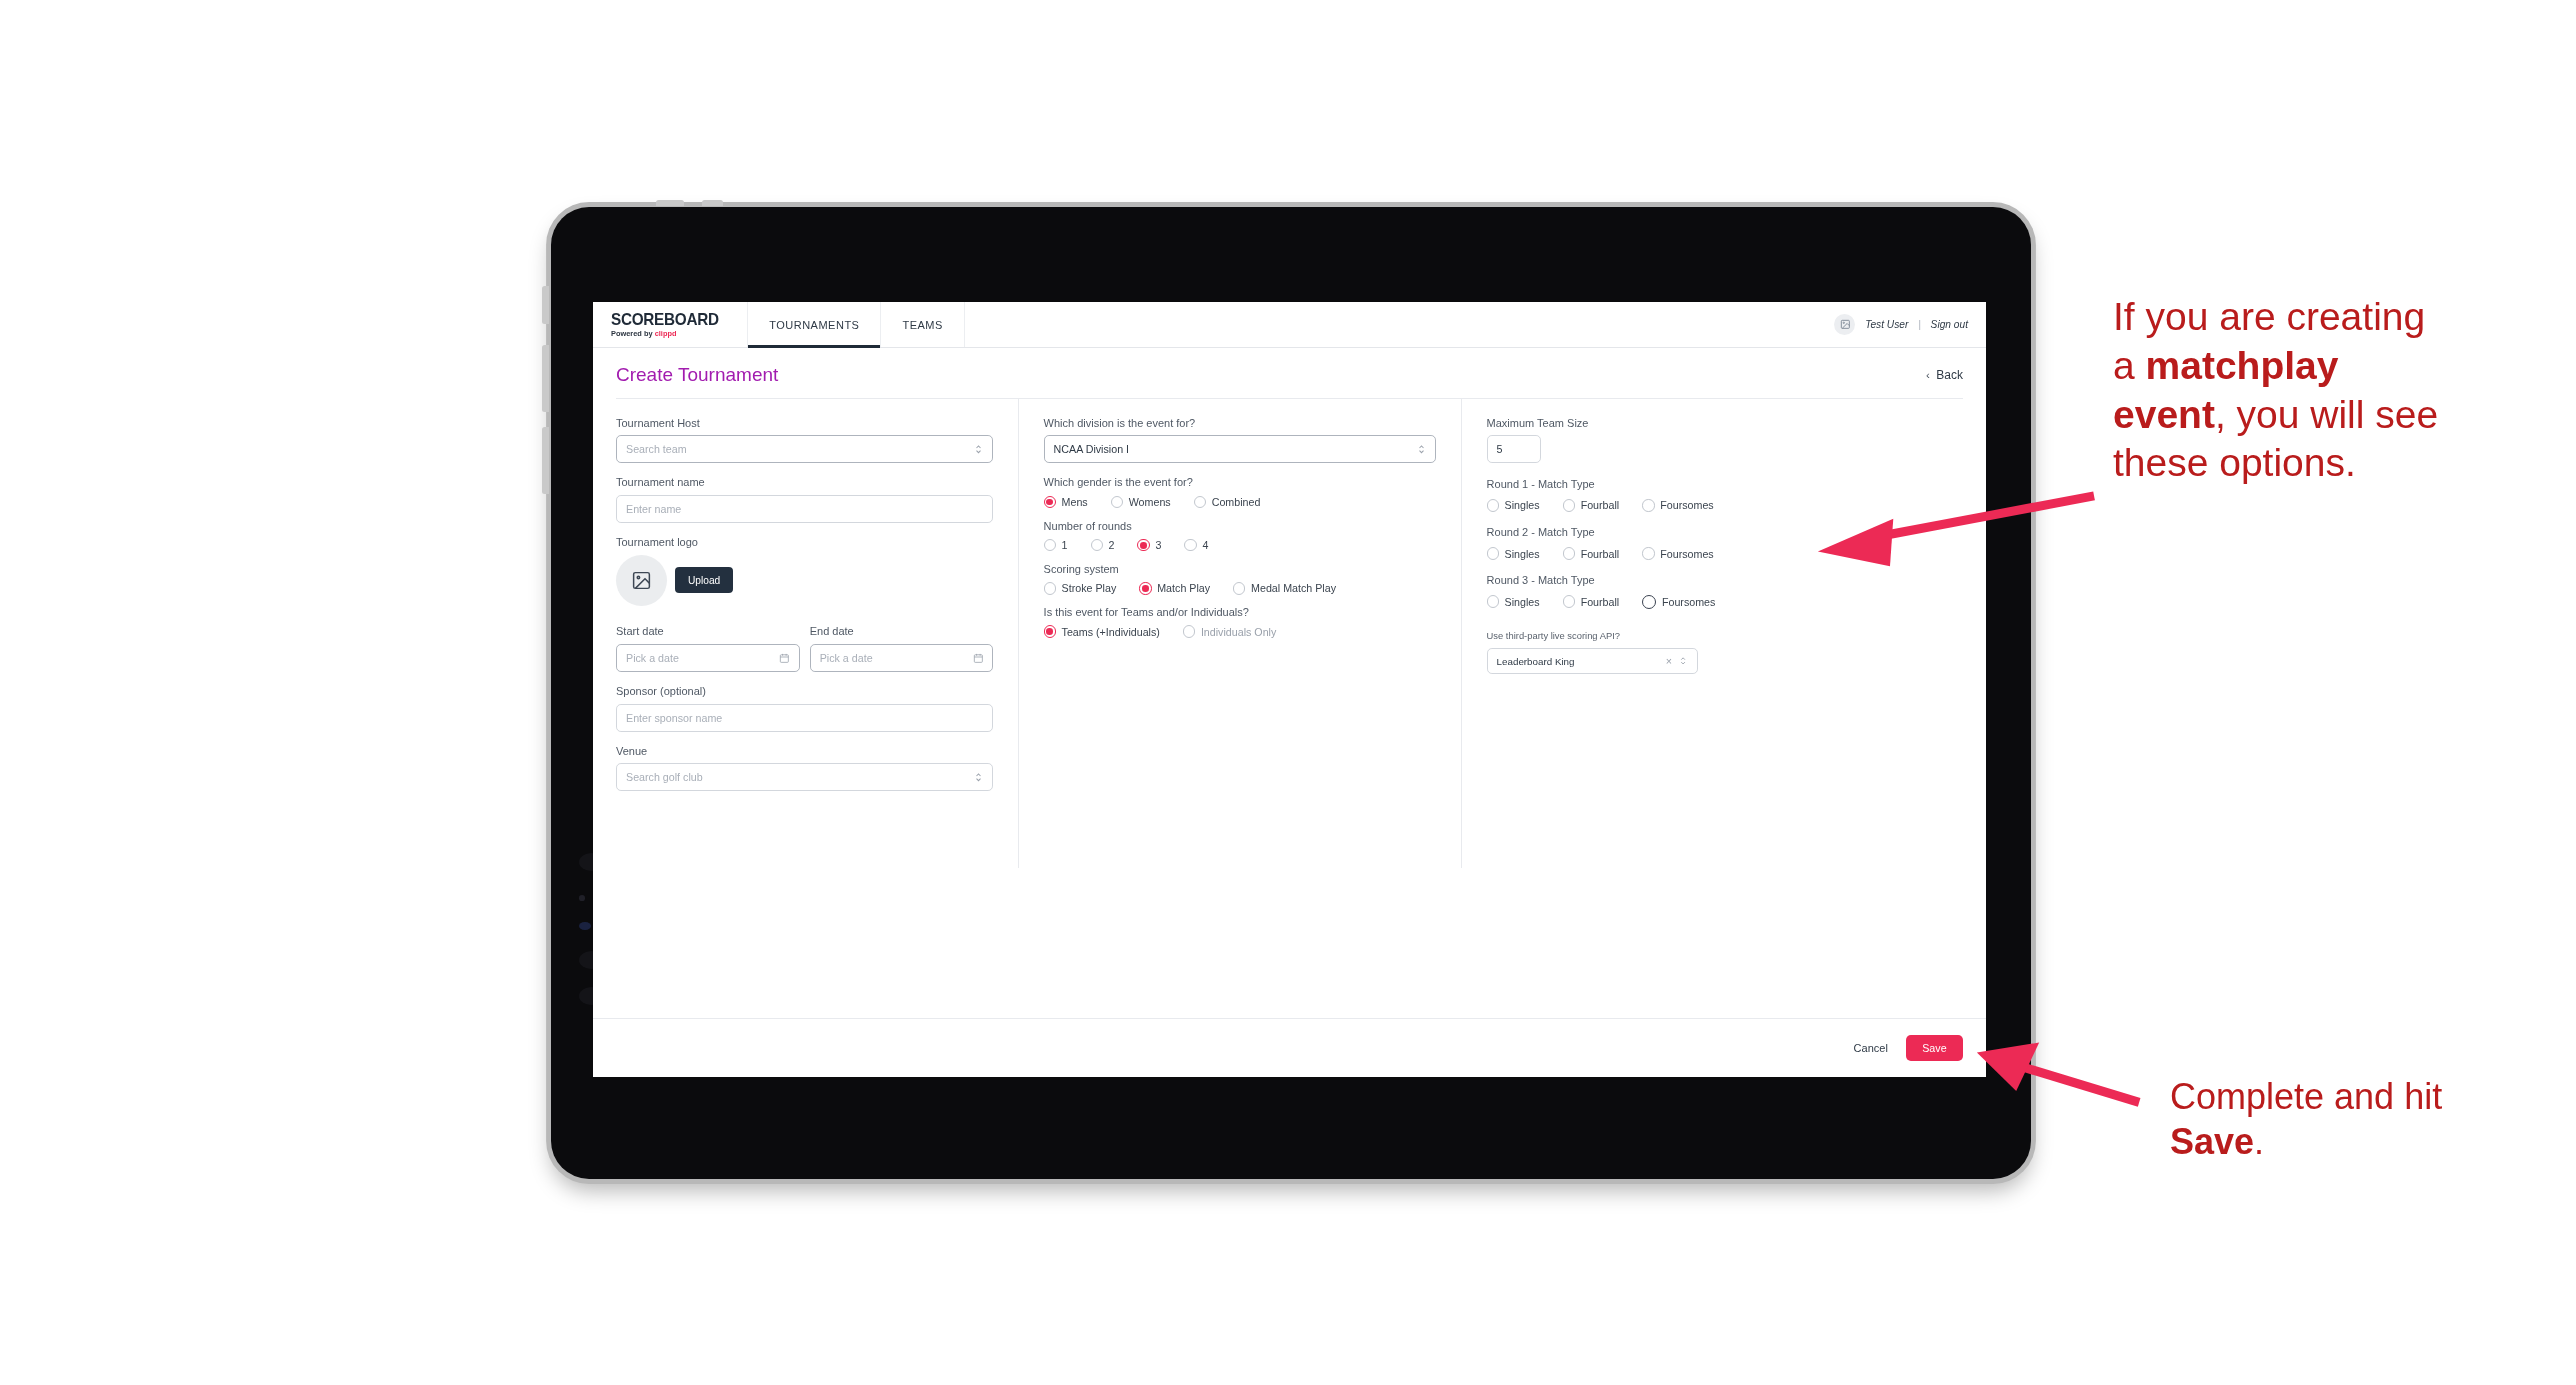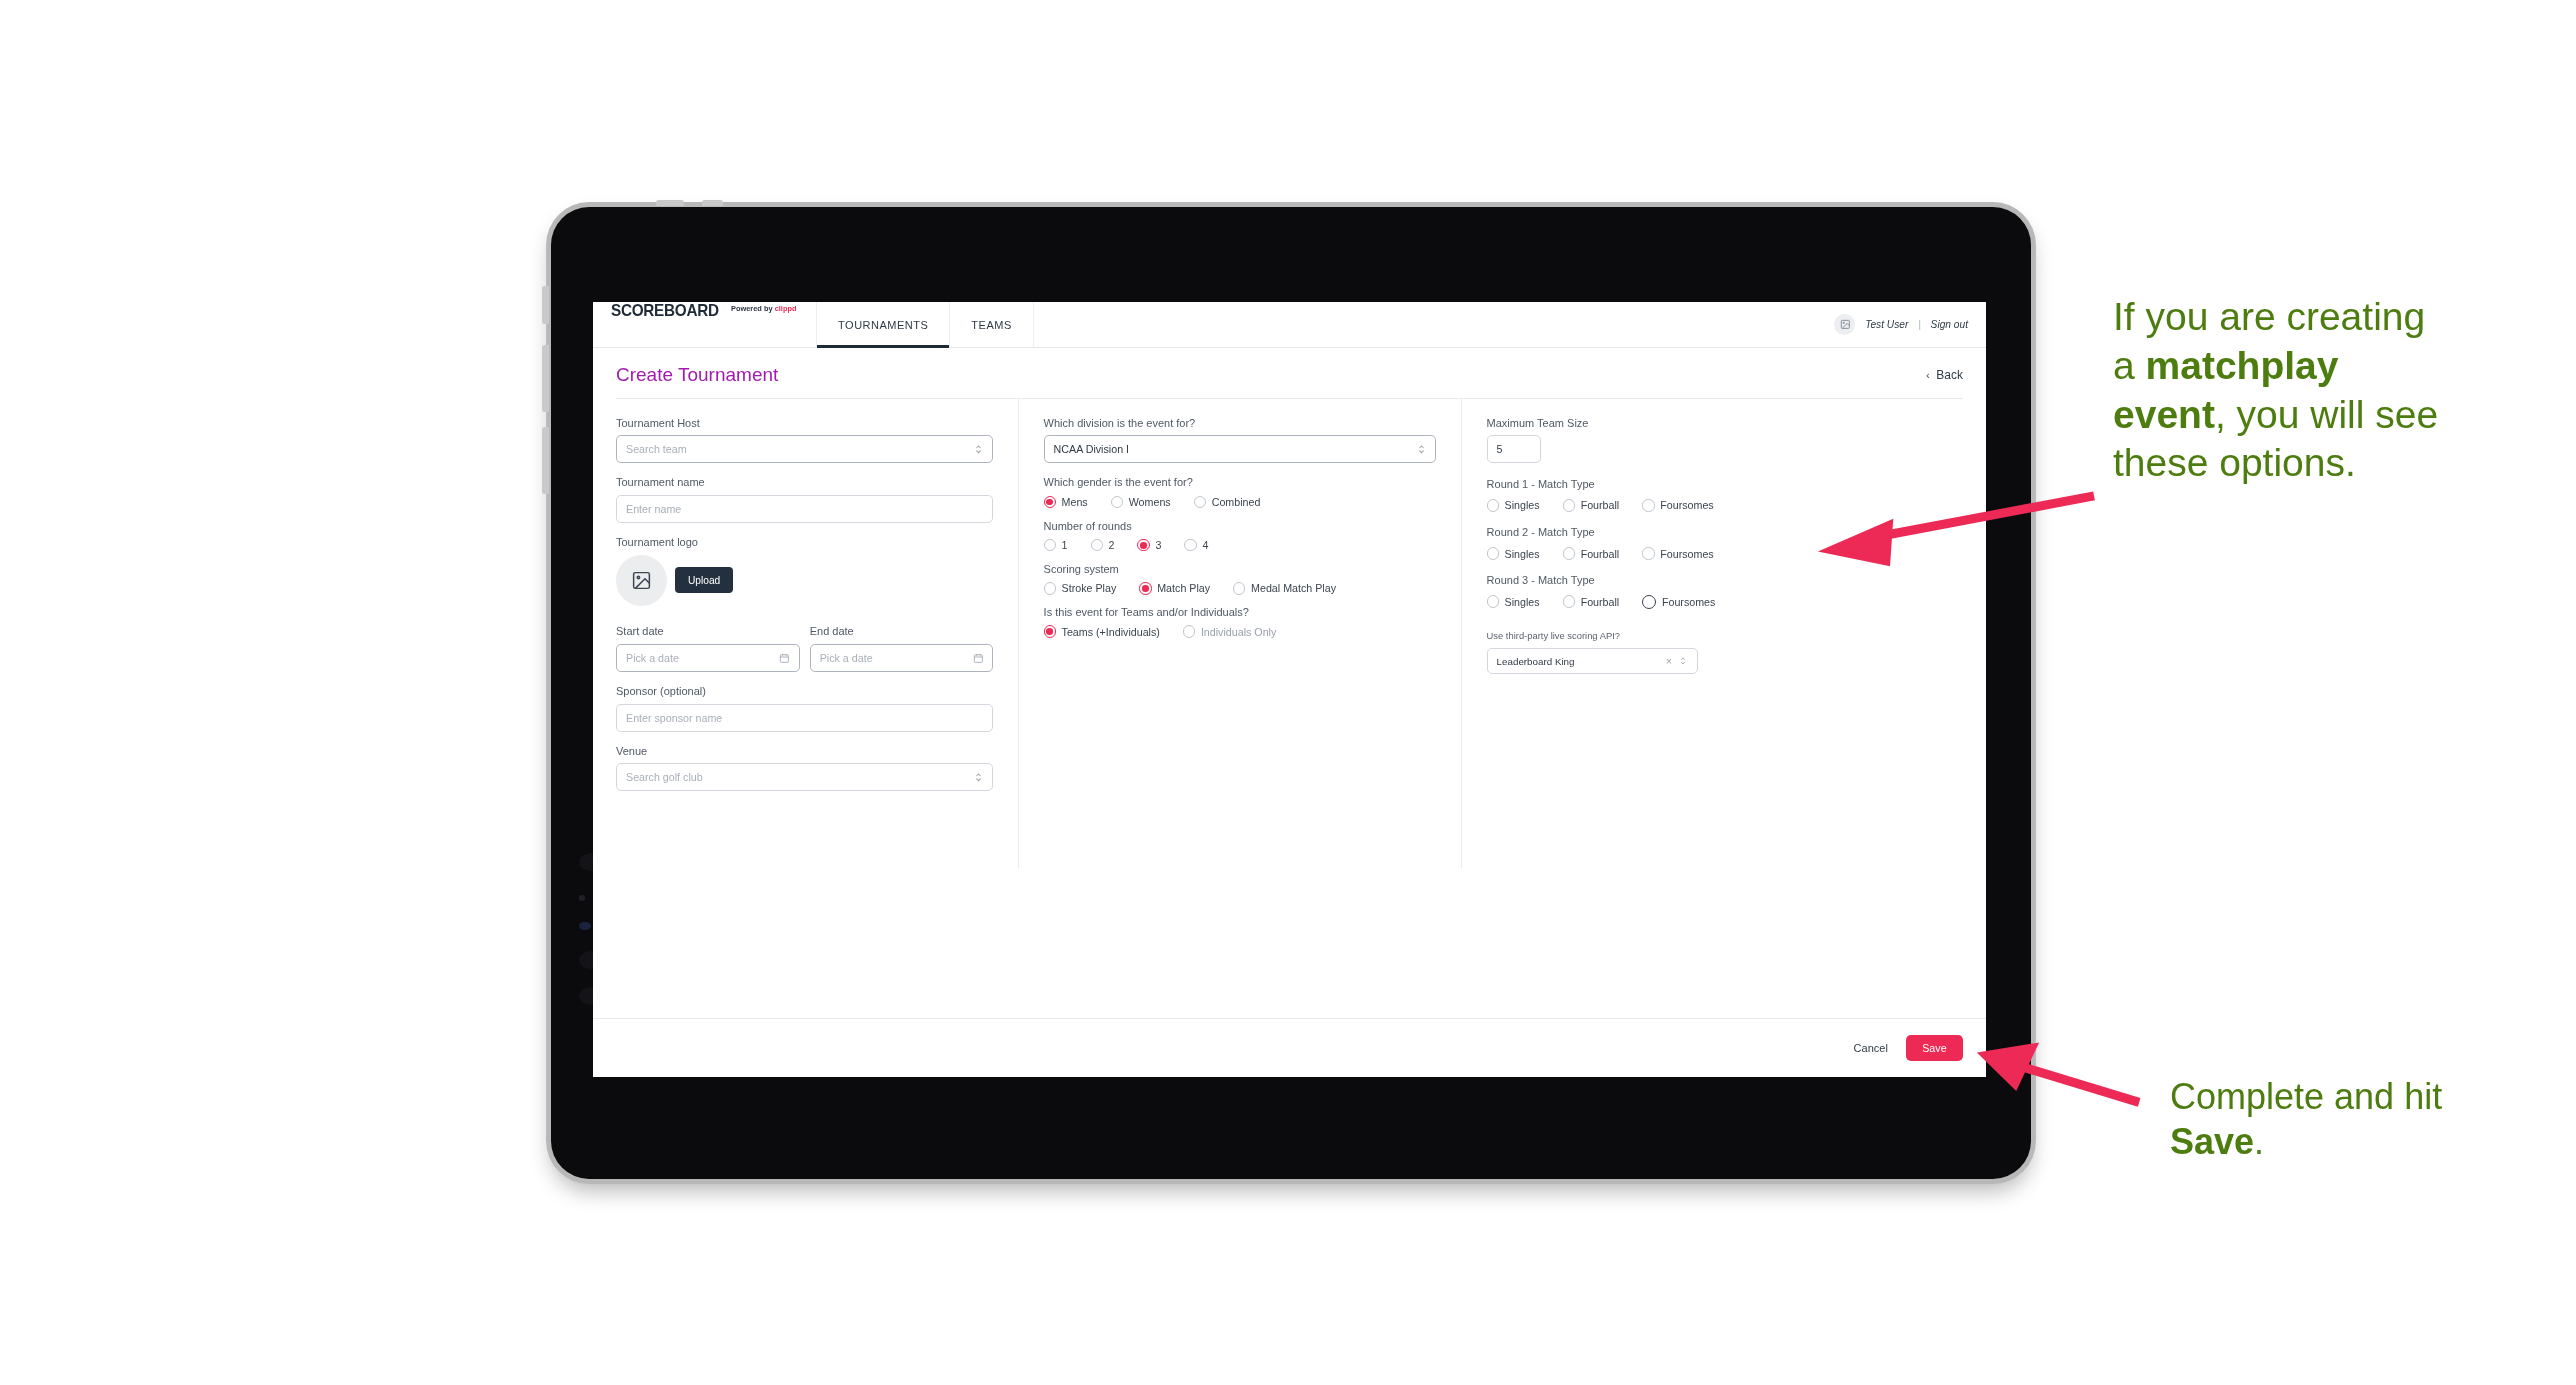--- a/index.html
+++ b/index.html
@@ -54,21 +54,21 @@
 
   
   .app-header {
     position: relative;
     height: 46px;
     background: #fff;
     border-bottom: 0.8px solid #e4e6ea;
     display: flex; align-items: stretch;
   }
   .brand {
-    display: flex; flex-direction: row; justify-content: center;
+    display: flex; flex-direction: column; justify-content: center;
     padding: 0 16.4px 0 18px;
     border-right: 0.8px solid #eceef1;
   }
   .brand-main {
     font-family: "Liberation Sans Narrow","Liberation Sans", sans-serif;
     font-weight: 700; font-size: 17px; letter-spacing: -0.3px;
     color: #1f2a37; line-height: 1; transform: scaleX(0.9); transform-origin: left center;
   }
   .brand-sub {
     margin-top: 2.5px; font-size: 7.8px; font-weight: 700; color: #2b3440; line-height: 1;
@@ -191,21 +191,21 @@
   }
   .cancel-btn { font-size: 11px; color: #2f3a46; cursor: pointer; }
   .save-btn {
     background: #ec2a55; color: #fff;
     font-size: 10.7px; padding: 7.4px 16.4px; border-radius: 4.9px; cursor: pointer;
   }
 
   
   .anno {
     position: absolute;
-    color: #4d7c0f;
+    color: #b91c1c;
     line-height: 1.25;
     font-family: "Liberation Sans", sans-serif;
   }
   .anno-top {
     left: 2113px; top: 293px; width: 328px;
     font-size: 39px; font-weight: 400;
   }
   .anno-bottom {
     left: 2170px; top: 1074px; width: 361px;
     font-size: 36px; font-weight: 400;

